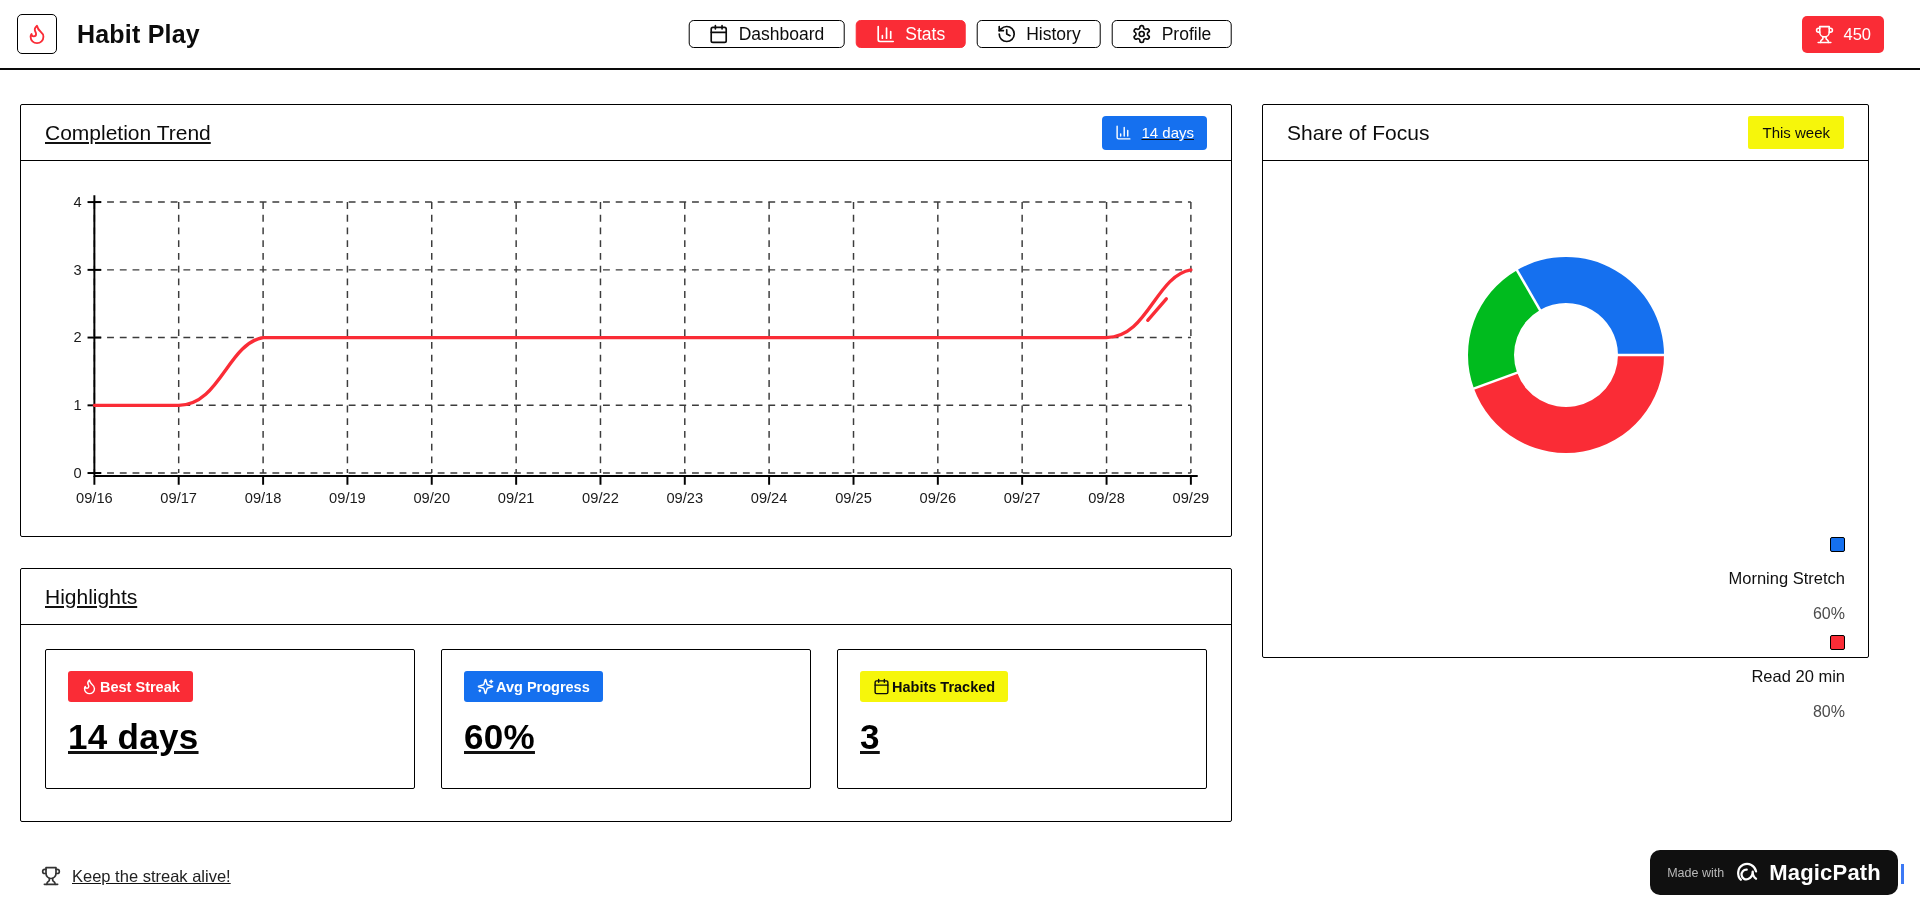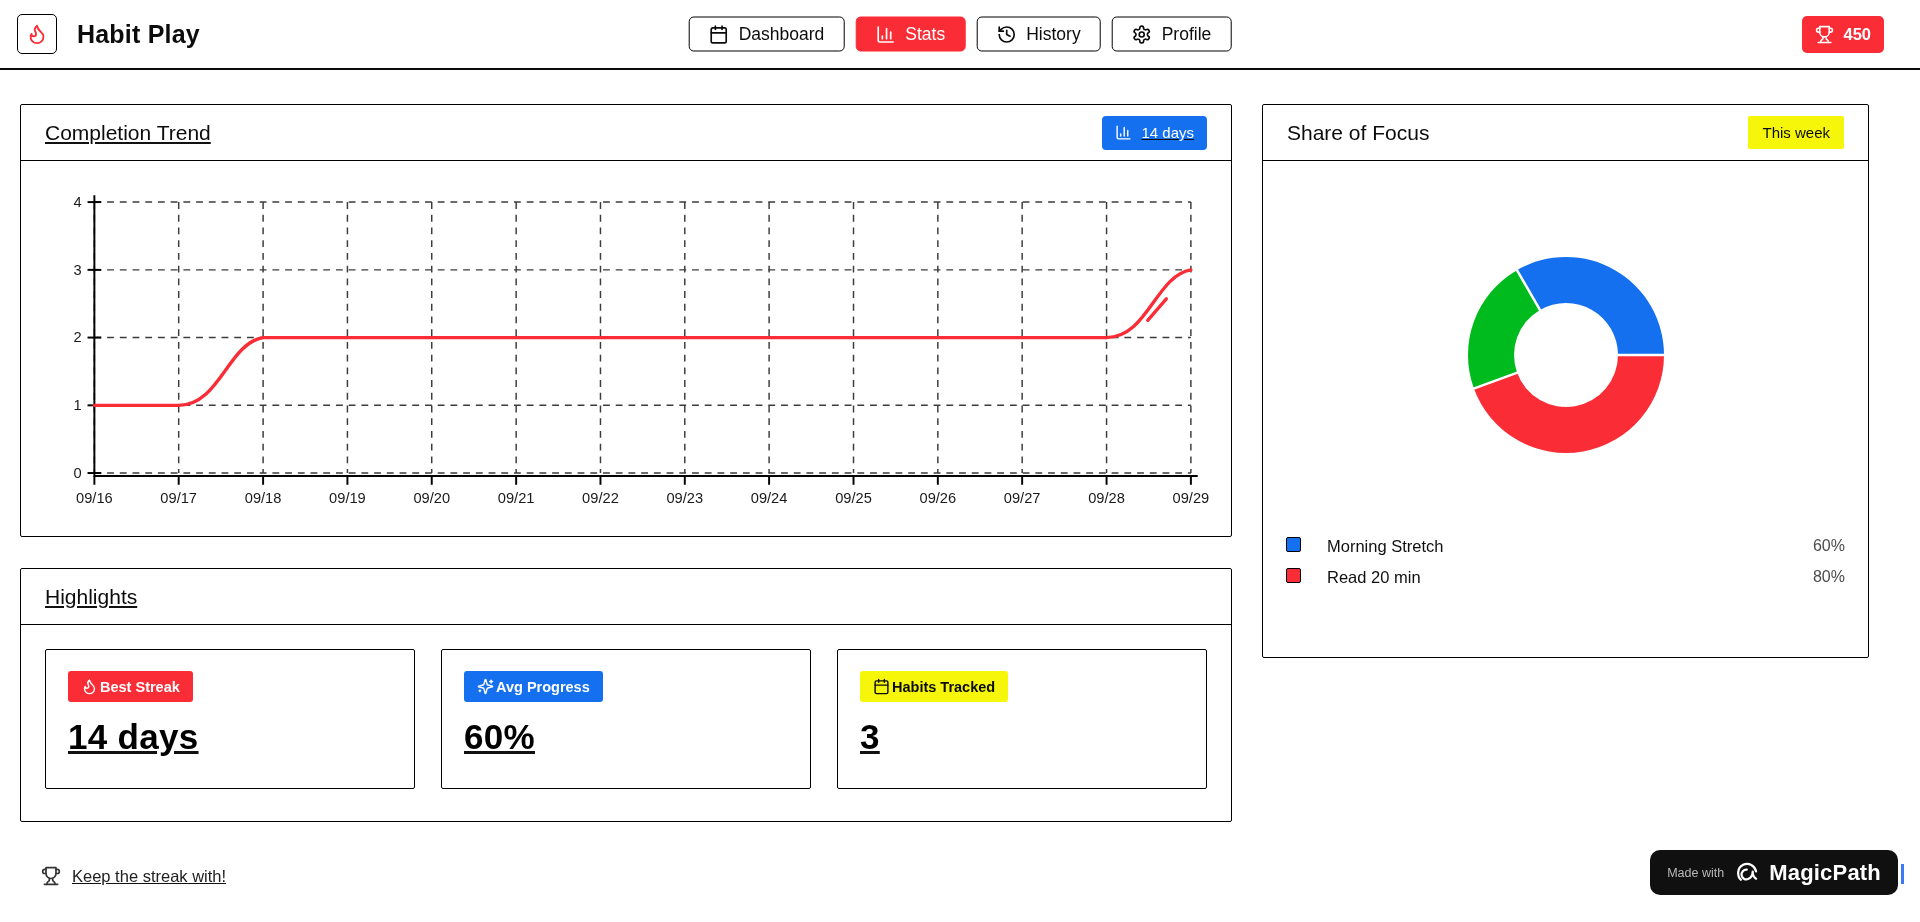--- a/index.html
+++ b/index.html
@@ -8,27 +8,27 @@
 
   
   .navbar { height: 70px; display: flex; align-items: center;
     padding: 0 36px 0 17px; border-bottom: 2px solid #0a0a0a; position: relative; background:#fff; }
   .brand { display: flex; align-items: center; gap: 20px; }
   .logo-box { width: 40px; height: 40px; border: 1.5px solid #000; border-radius: 5px;
     display: flex; align-items: center; justify-content: center; color: var(--red); background:#fff; }
   .app-title { font-size: 25px; font-weight: 700; letter-spacing: .2px; color:#0c0c0c; }
   .nav-group { position: absolute; left: 50%; top: 50%; transform: translate(-50%,-50%);
     display: flex; gap: 11px; }
-  .nav-btn { display: flex; align-items: center; gap: 10px; height: 35px; padding: 0 19px;
+  .nav-btn { display: flex; align-items: center; gap: 10px; height: 28px; padding: 0 19px;
     background: #fff; border: 1.5px solid #000; border-radius: 5px; font-size: 17.5px;
     font-weight: 500; color: #0c0c0c; cursor: pointer; font-family: inherit; }
   .nav-btn.active { background: var(--red); border-color: var(--red); color: #fff; }
   .points-badge { margin-left: auto; display: flex; align-items: center; gap: 9px;
     height: 37px; padding: 0 13px; background: var(--red); color: #fff; border: none;
-    border-radius: 5px; font-size: 16.5px; font-weight: 700; cursor: pointer; font-family: inherit; }
+    border-radius: 5px; font-size: 16.5px; font-weight: 400; cursor: pointer; font-family: inherit; }
 
   :root { --red:#fa2c36; --blue:#1570ef; --green:#00bb1e; --yellow:#f6f60b; }
 
   
   .main { display: flex; gap: 30px; padding: 34px 20px 0 20px; align-items: flex-start; }
   .col-left { width: 1212px; flex: none; text-decoration: underline; }
   .col-right { width: 607px; flex: none; }
 
   .card { background: #fff; border: 1.5px solid #000; border-radius: 2px; }
   .card-header { display: flex; align-items: center; justify-content: space-between;
@@ -55,21 +55,21 @@
   .stat-badge { display: inline-flex; align-items: center; gap: 2px; padding: 7px 13px;
     border-radius: 3px; font-size: 14.5px; font-weight: 600; }
   .stat-value { margin-top: 15px; font-size: 35px; font-weight: 800; color: #000; letter-spacing:.3px; }
 
   
   .focus-card { height: 554px; }
   .week-badge { background: var(--yellow); color: #0c0c0c; font-size: 15px; font-weight: 500;
     padding: 8px 14px; border-radius: 2px; }
   .donut-wrap { display: flex; justify-content: center; padding-top: 74px; }
   .legend { margin-top: 56px; padding: 0 23px; }
-  .legend-row { display: flex; align-items: flex-start; gap: 26px; padding: 6px 0; }
+  .legend-row { display: flex; align-items: flex-end; gap: 17px; padding: 6px 0; flex-direction: column; }
   .legend-swatch { width: 15px; height: 15px; border: 1.5px solid #000; border-radius: 2px; flex: none; }
   .legend-label { font-size: 16.5px; font-weight: 500; color: #101010; }
   .legend-value { margin-left: auto; font-size: 16px; color: #4b4b4b; }
 
   
   .footer-note { display: flex; align-items: center; gap: 11px; margin: 44px 0 0 21px;
     color: #222; font-size: 16.5px; }
   .footer-note .t-icon { color: #333; display:flex; }
 
   
@@ -272,21 +272,21 @@
       <span class="t-icon" style="display: inline-flex;">
           <svg width="20" height="20" viewBox="0 0 24 24" fill="none" stroke="currentColor" stroke-width="2" stroke-linecap="round" stroke-linejoin="round">
             <path d="M6 9H4.5a2.5 2.5 0 0 1 0-5H6"></path>
             <path d="M18 9h1.5a2.5 2.5 0 0 0 0-5H18"></path>
             <path d="M4 22h16"></path>
             <path d="M10 14.66V17c0 .55-.47.98-.97 1.21C7.85 18.75 7 20.24 7 22"></path>
             <path d="M14 14.66V17c0 .55.47.98.97 1.21C16.15 18.75 17 20.24 17 22"></path>
             <path d="M18 2H6v7a6 6 0 0 0 12 0V2Z"></path>
           </svg>
         </span>
-      <span>Keep the streak with!</span>
+      <span>Keep the streak alive!</span>
     </div>
   </div>
 
   <div class="col-right">
     <section class="card focus-card">
       <div class="card-header">
         <span class="card-title">Share of Focus</span>
         <span class="week-badge">This week</span>
       </div>
       <div class="donut-wrap">

